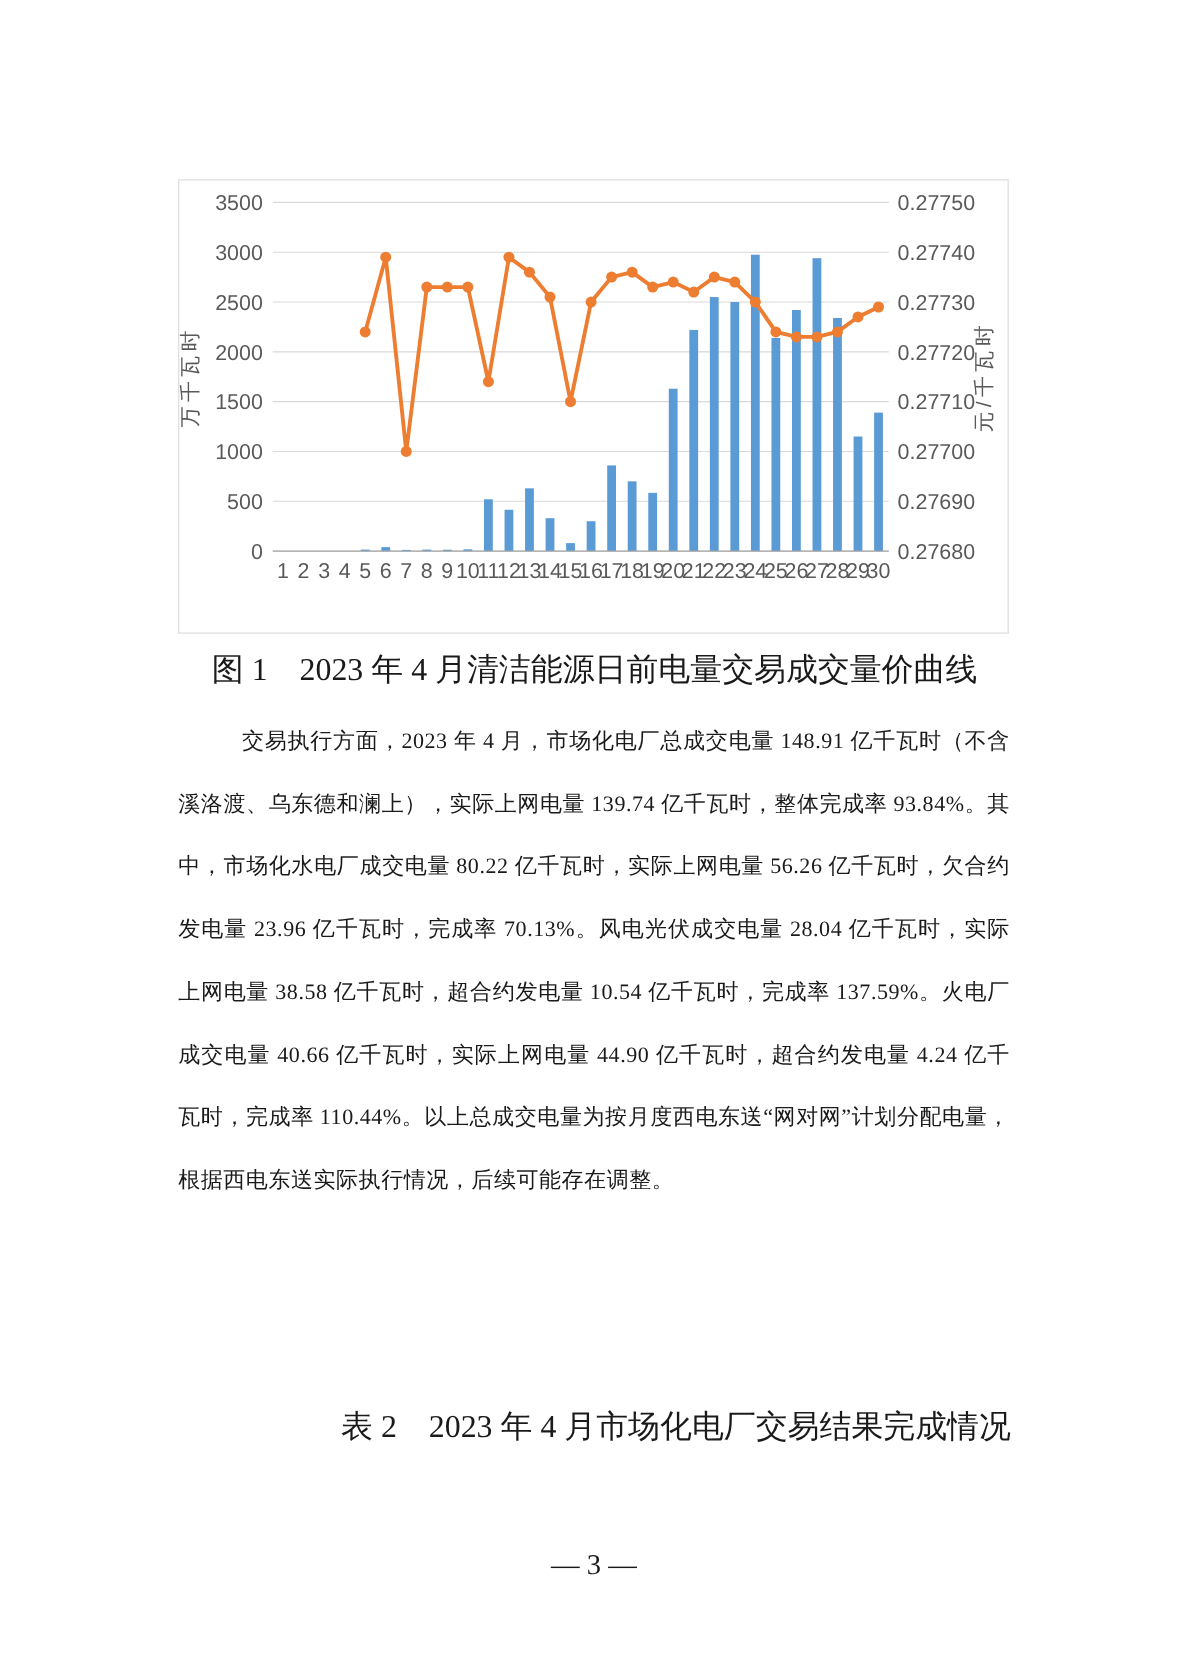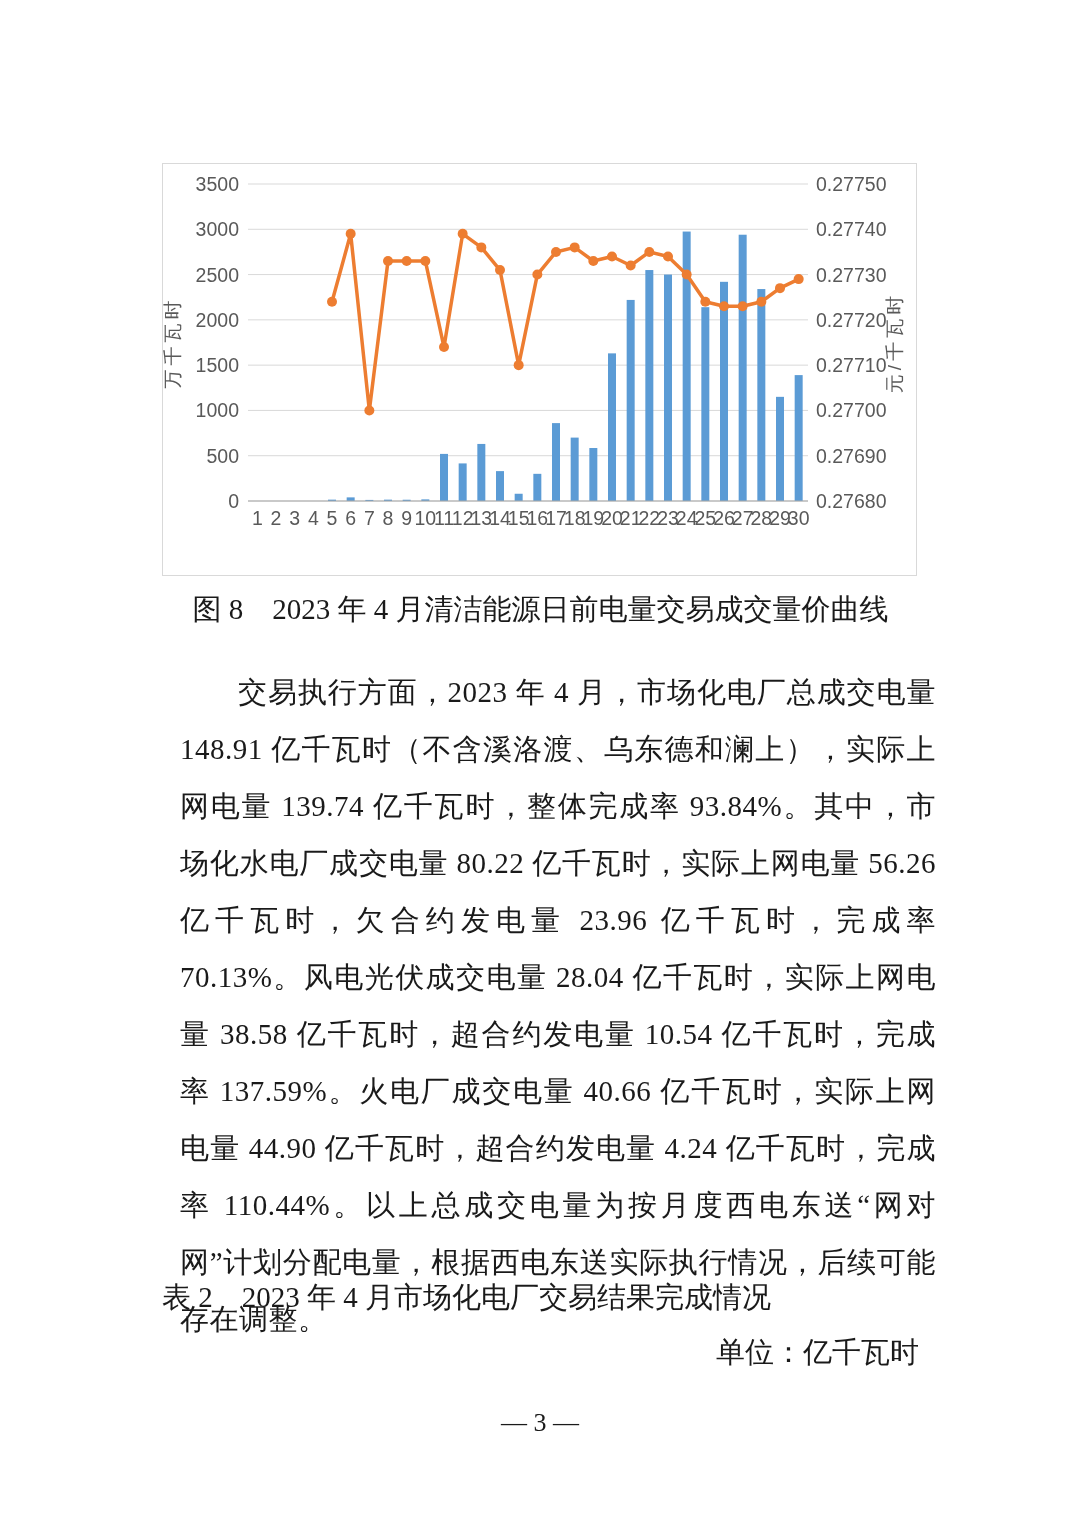--- a/index.html
+++ b/index.html
@@ -33,28 +33,28 @@
   .line-swatch .dot{
     position:absolute;left:22px;top:-4.5px;width:13px;height:13px;border-radius:50%;display:block;
   }
 
   
   .fig-caption{
     position:absolute;left:162px;top:591px;width:757px;
     text-align:center;font-size:29px;line-height:36px;
   }
   .body-text{
-    position:absolute;left:162px;top:646px;width:756px;margin:18px;
-    font-size:29px;line-height:57px;
+    position:absolute;left:162px;top:646px;width:756px;margin:0;
+    font-size:20px;line-height:57px;
     text-align:justify;text-align-last:left;text-indent:58px;
     letter-spacing:0.5px;
   }
   .table-caption{
     position:absolute;left:162px;top:1272px;width:757px;
-    text-align:left;font-size:29px;line-height:50px;
+    text-align:right;font-size:29px;line-height:50px;
   }
   .unit-line{
     position:absolute;left:162px;top:1327px;width:757px;
     text-align:right;font-size:29px;line-height:50px;
   }
   .page-number{
     position:absolute;left:0;top:1406px;width:1080px;
     text-align:center;font-size:26px;line-height:34px;
   }
 </style>
@@ -171,23 +171,22 @@
         <circle cx="579.6666666666667" cy="142.27142857144437" r="5" fill="#ED7D31"></circle>
         <circle cx="598.3333333333334" cy="137.74285714286862" r="5" fill="#ED7D31"></circle>
         <circle cx="617" cy="124.15714285714142" r="5" fill="#ED7D31"></circle>
         <circle cx="635.6666666666667" cy="115.10000000001509" r="5" fill="#ED7D31"></circle>
         <line x1="85" y1="337" x2="645" y2="337" stroke="#a6a6a6" stroke-width="1"></line>
         <text x="16" y="178.5" text-anchor="middle" class="axis-title" transform="rotate(-90 16 178.5)">万千瓦时</text>
         <text x="738" y="178.5" text-anchor="middle" class="axis-title" transform="rotate(-90 738 178.5)">元/千瓦时</text>
       </svg>
   </div>
 
-  <div class="fig-caption">图 8　2023 年 4 月清洁能源日前电量交易成交量价曲线</div>
+  <div class="fig-caption">图 1　2023 年 4 月清洁能源日前电量交易成交量价曲线</div>
 
   <p class="body-text">交易执行方面，2023 年 4 月，市场化电厂总成交电量 148.91 亿千瓦时（不含溪洛渡、乌东德和澜上），实际上网电量 139.74 亿千瓦时，整体完成率 93.84%。其中，市场化水电厂成交电量 80.22 亿千瓦时，实际上网电量 56.26 亿千瓦时，欠合约发电量 23.96 亿千瓦时，完成率 70.13%。风电光伏成交电量 28.04 亿千瓦时，实际上网电量 38.58 亿千瓦时，超合约发电量 10.54 亿千瓦时，完成率 137.59%。火电厂成交电量 40.66 亿千瓦时，实际上网电量 44.90 亿千瓦时，超合约发电量 4.24 亿千瓦时，完成率 110.44%。以上总成交电量为按月度西电东送“网对网”计划分配电量，根据西电东送实际执行情况，后续可能存在调整。</p>
 
   <div class="table-caption">表 2　2023 年 4 月市场化电厂交易结果完成情况</div>
 
-  <div class="unit-line">单位：亿千瓦时</div>
 
   <div class="page-number">— 3 —</div>
 
 </div>
 
 </body></html>

